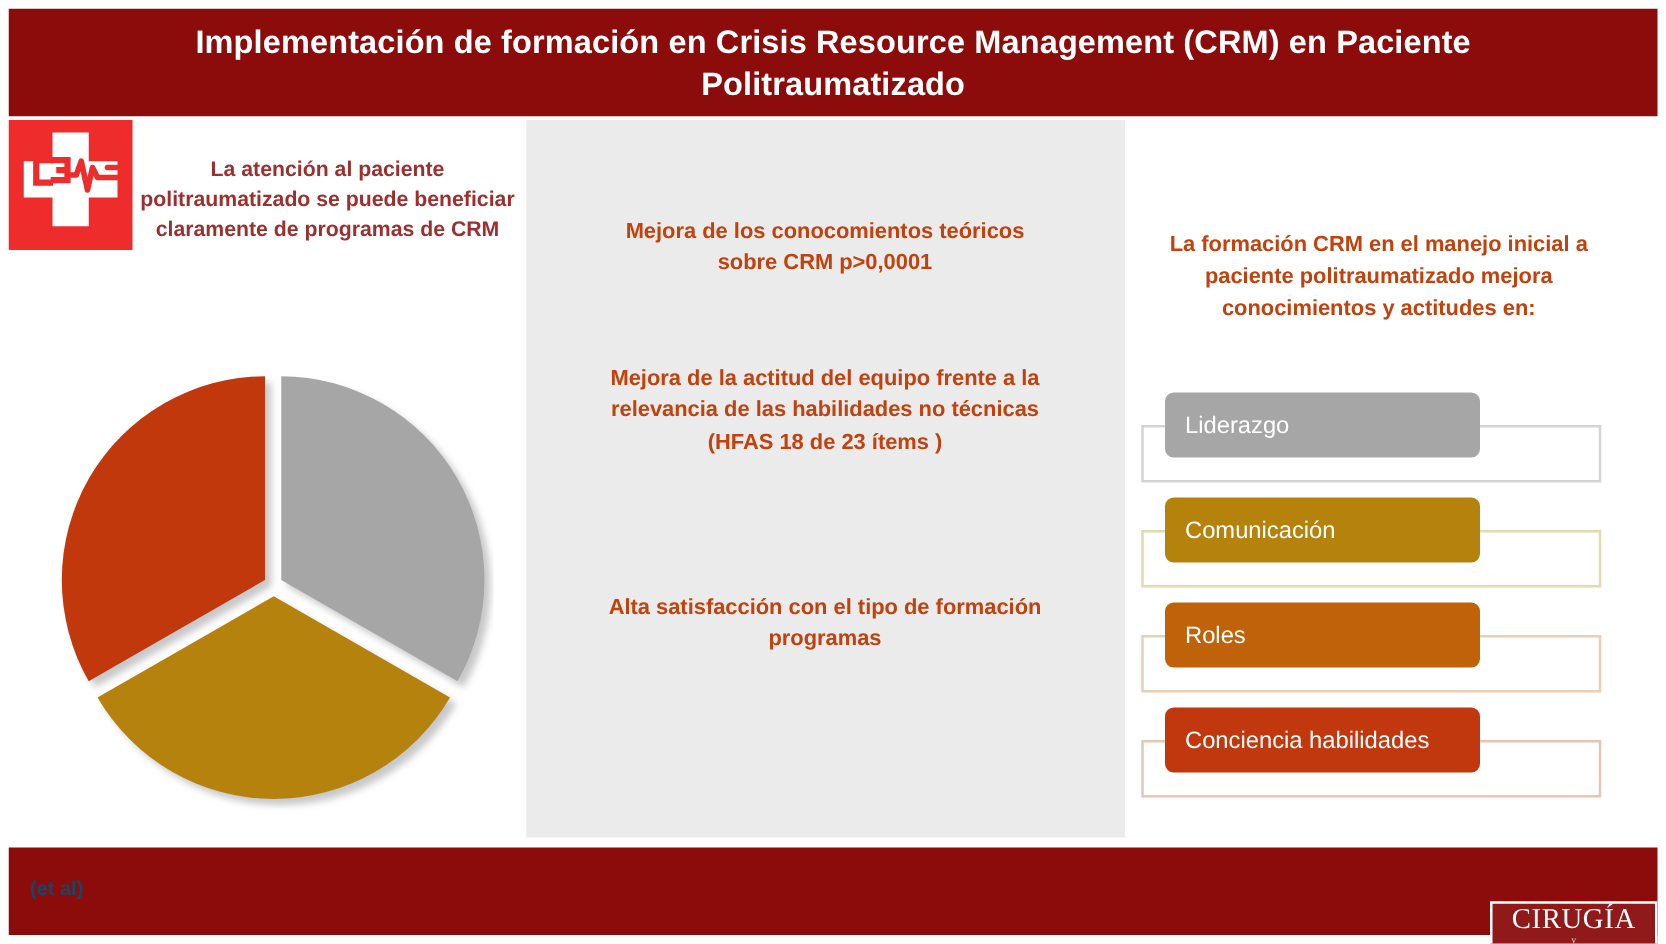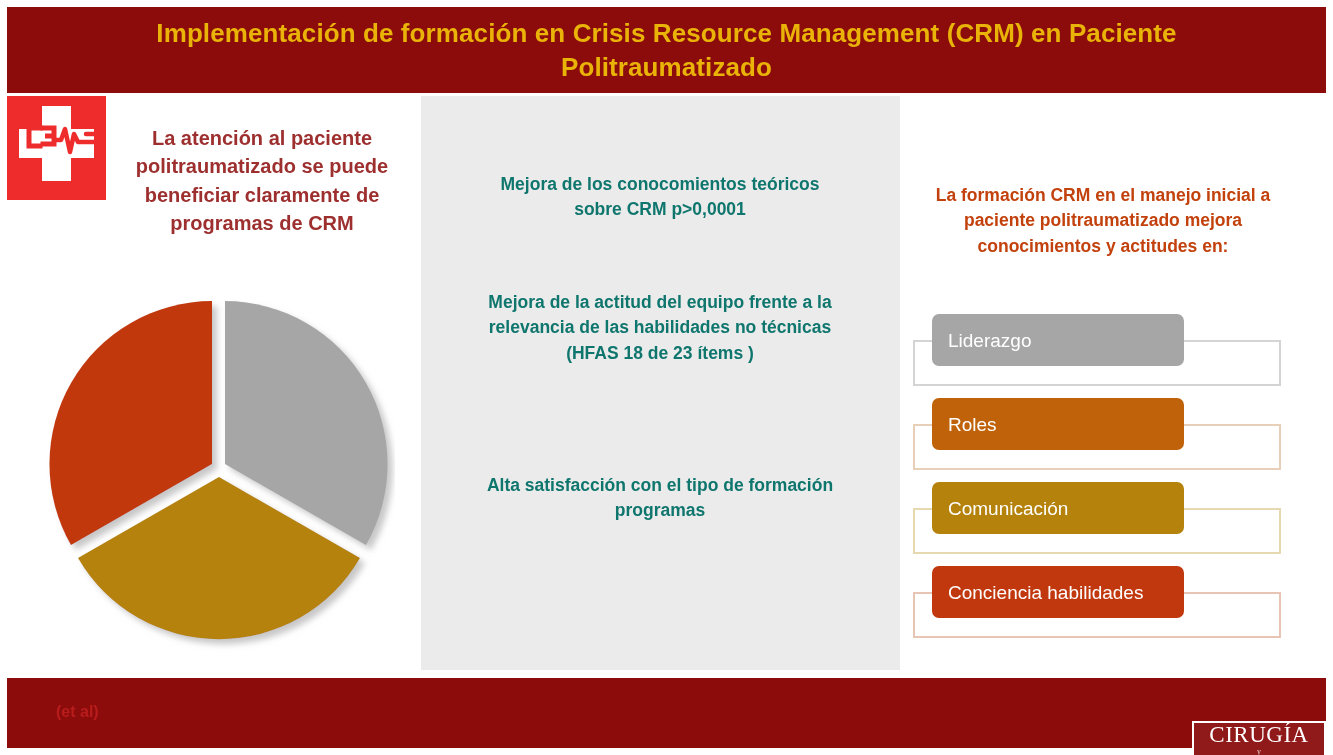--- a/index.html
+++ b/index.html
@@ -26,21 +26,21 @@
     width: 1319px;
     height: 86px;
     background: #8C0C0C;
     display: flex;
     align-items: center;
     justify-content: center;
     box-sizing: border-box;
     padding: 0 90px;
   }
   #title-text {
-    color: #eab308;
+    color: #ffffff;
     font-size: 26px;
     font-weight: bold;
     line-height: 1.32;
     text-align: center;
     letter-spacing: 0.1px;
   }
 
   
   #gray-panel {
     position: absolute;
@@ -63,21 +63,21 @@
   #crm-logo svg { display: block; }
 
   
   #left-heading {
     position: absolute;
     left: 112px;
     top: 124px;
     width: 300px;
     text-align: center;
     color: #9E2F2F;
-    font-size: 20px;
+    font-size: 17px;
     font-weight: bold;
     line-height: 1.42;
   }
 
   
   #pie-wrap {
     position: absolute;
     left: 45px;
     top: 272px;
     width: 350px;
@@ -94,21 +94,21 @@
   }
   #pie-label-elearning { left: 22px;  top: 400px; width: 160px; }
   #pie-label-sim       { left: 195px; top: 382px; width: 155px; }
 
   
   .mid-block {
     position: absolute;
     width: 360px;
     left: 480px;
     text-align: center;
-    color: #0f766e;
+    color: #c2410c;
     font-size: 17.5px;
     font-weight: bold;
     line-height: 1.45;
   }
   #mid-block-0 { top: 172px; }
   #mid-block-1 { top: 290px; }
   #mid-block-2 { top: 473px; }
 
   
   #right-heading {
@@ -171,24 +171,23 @@
     left: 7px;
     top: 678px;
     width: 1319px;
     height: 70px;
     background: #8C0C0C;
   }
   #footer-text {
     position: absolute;
     left: 24px;
     top: 703px;
-    color: #b91c1c;
+    color: #0c4a6e;
     font-size: 16px;
     font-weight: bold;
-    margin-left: 32px;
   }
   #journal-logo {
     position: absolute;
     left: 1192px;
     top: 681px;
     width: 134px;
     height: 67px;
     background: #901A1A;
     border: 2px solid #ffffff;
     box-sizing: border-box;
@@ -294,30 +293,30 @@
   <div id="bars">
 
     <div class="bar-group">
       <div class="bar-frame" style="border-color:#d4d4d4"></div>
       <div class="bar-fill" style="background:#A6A6A6">
         <span>Liderazgo</span>
       </div>
     </div>
 
     <div class="bar-group">
+      <div class="bar-frame" style="border-color:#e6d9b0"></div>
+      <div class="bar-fill" style="background:#B5820B">
+        <span>Comunicación</span>
+      </div>
+    </div>
+
+    <div class="bar-group">
       <div class="bar-frame" style="border-color:#e8cfb8"></div>
       <div class="bar-fill" style="background:#BF6209">
         <span>Roles</span>
-      </div>
-    </div>
-
-    <div class="bar-group">
-      <div class="bar-frame" style="border-color:#e6d9b0"></div>
-      <div class="bar-fill" style="background:#B5820B">
-        <span>Comunicación</span>
       </div>
     </div>
 
     <div class="bar-group">
       <div class="bar-frame" style="border-color:#e8c4b4"></div>
       <div class="bar-fill" style="background:#C1380E">
         <span>Conciencia habilidades</span>
       </div>
     </div>
 

